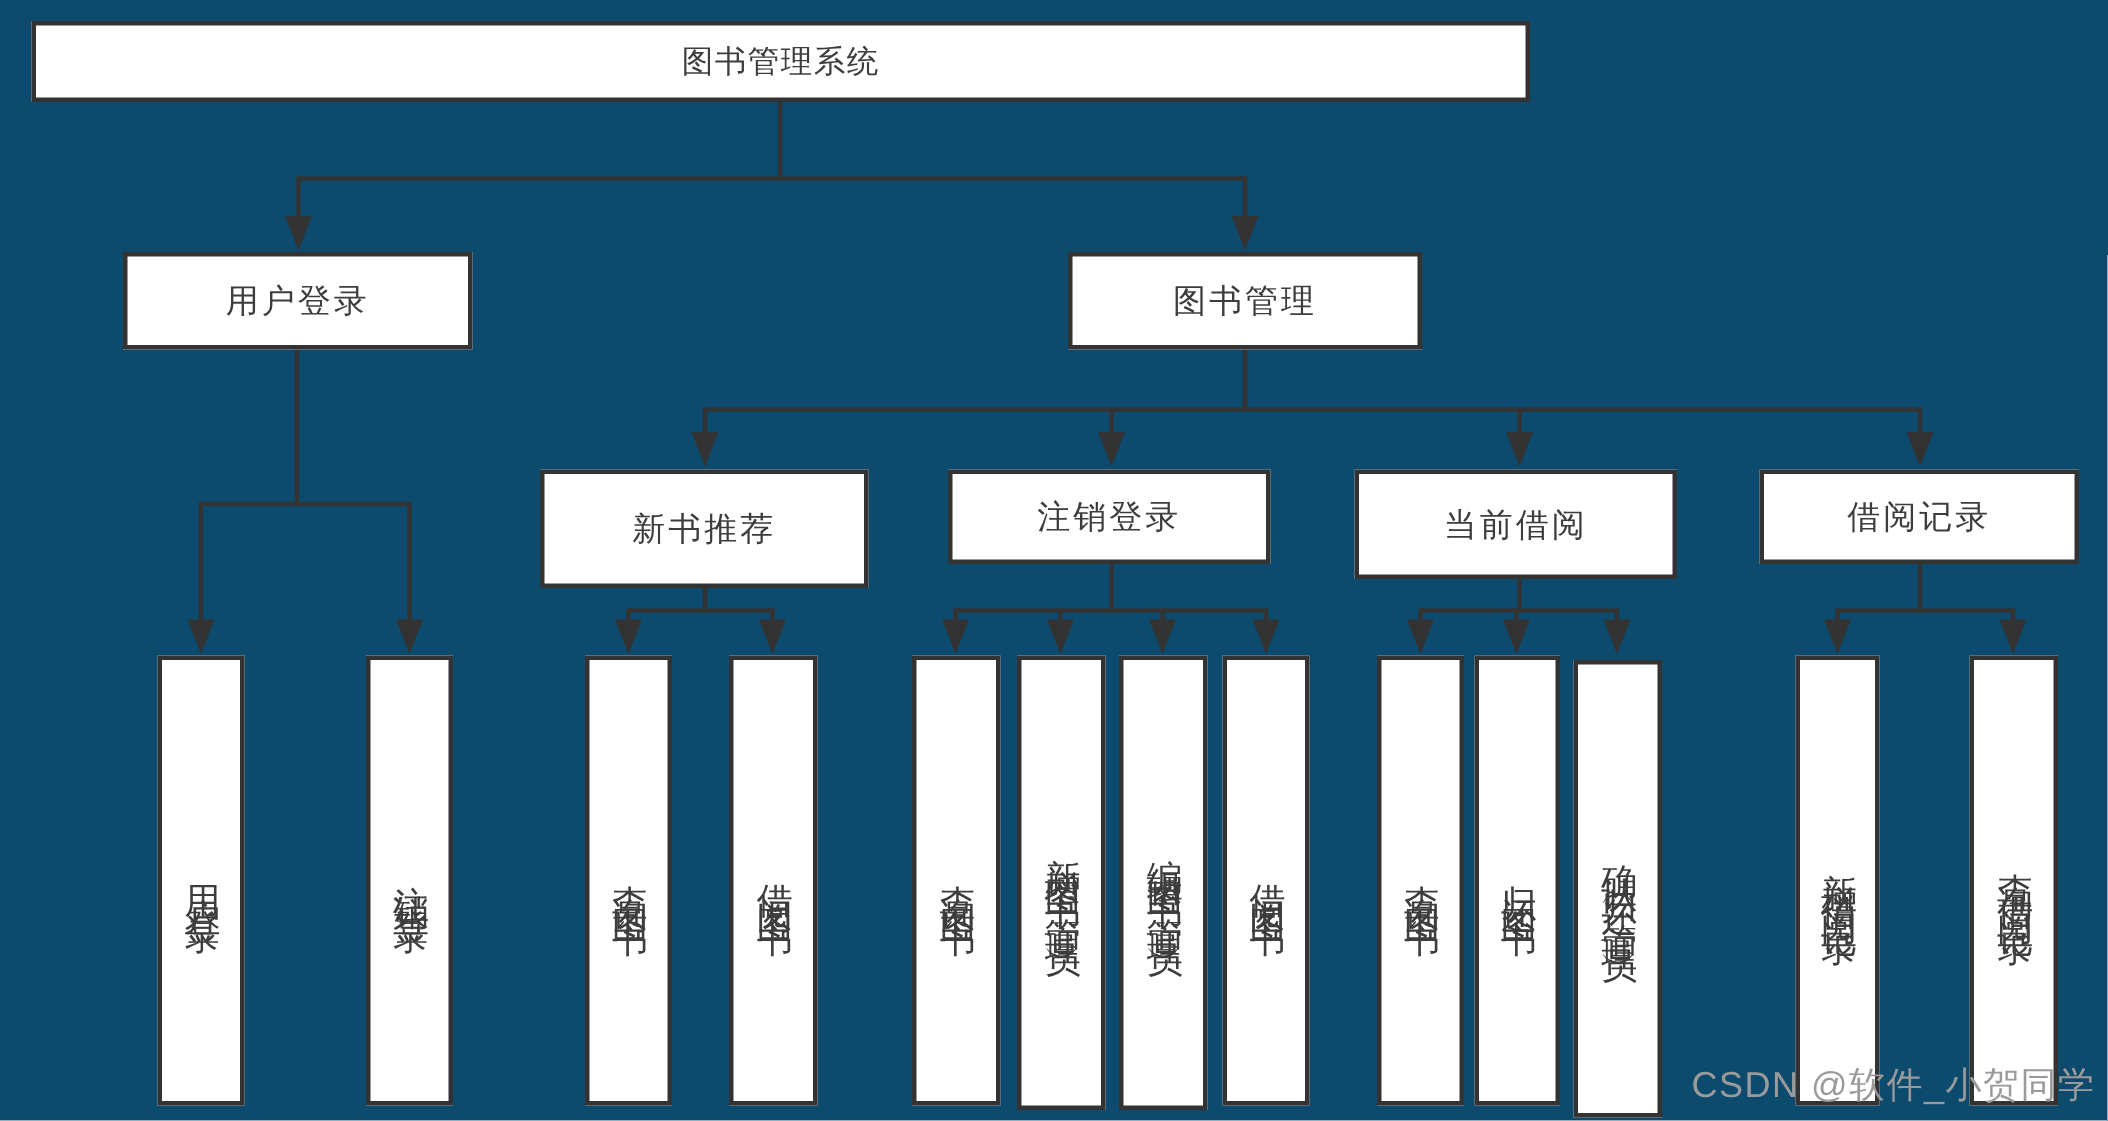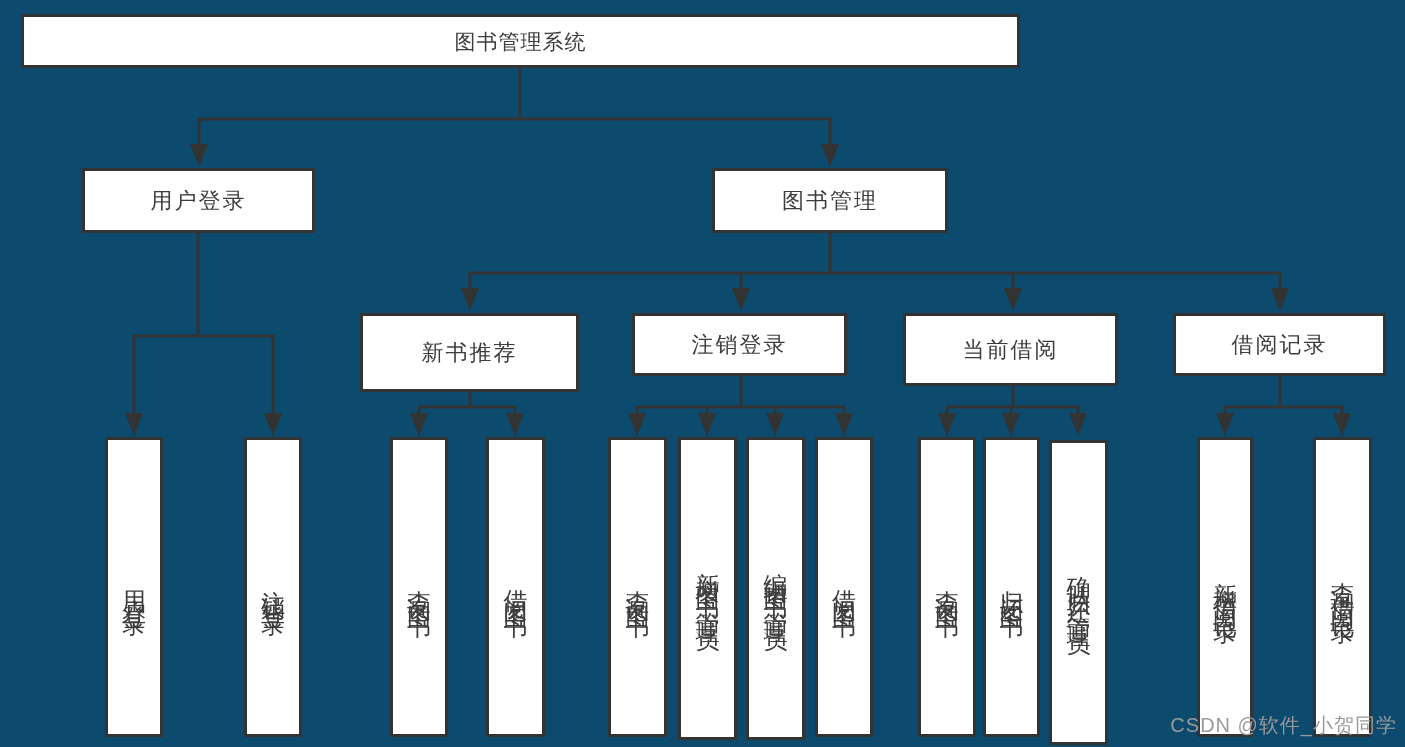--- a/index.html
+++ b/index.html
@@ -41,21 +41,21 @@
     writing-mode: vertical-rl;
     text-orientation: mixed;
     font-size: 24px;
     line-height: 1;
     letter-spacing: 8px;
   }
   .watermark {
     position: absolute;
     right: 8px;
     bottom: 8px;
-    font-size: 20px;
+    font-size: 24px;
     color: #9a9a9a;
     letter-spacing: 1px;
     white-space: nowrap;
   }
 </style>
 </head>
 <body>
 
 <div class="stage">
 

